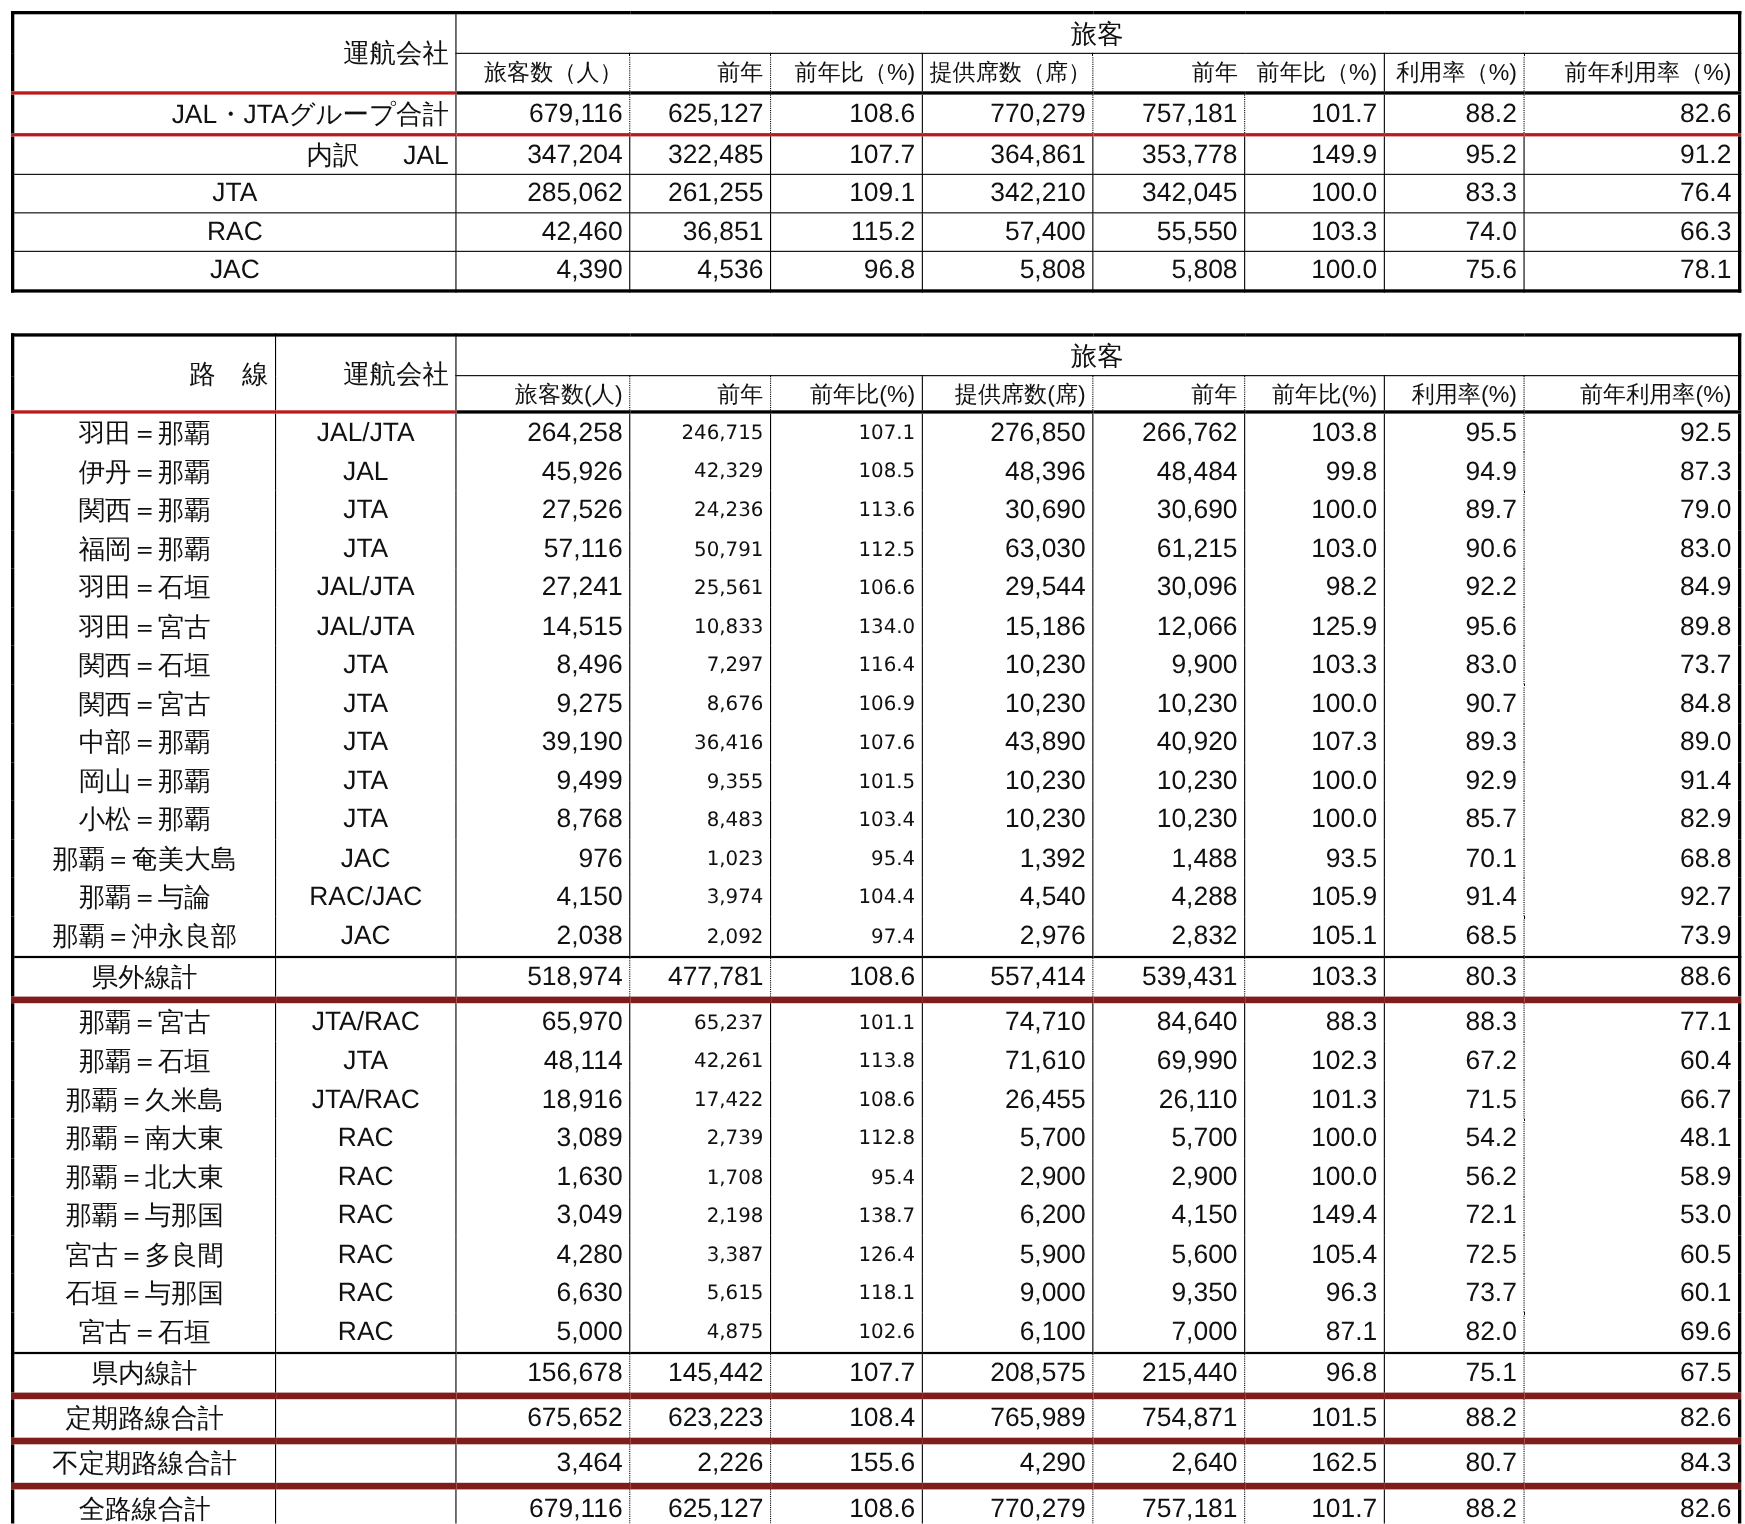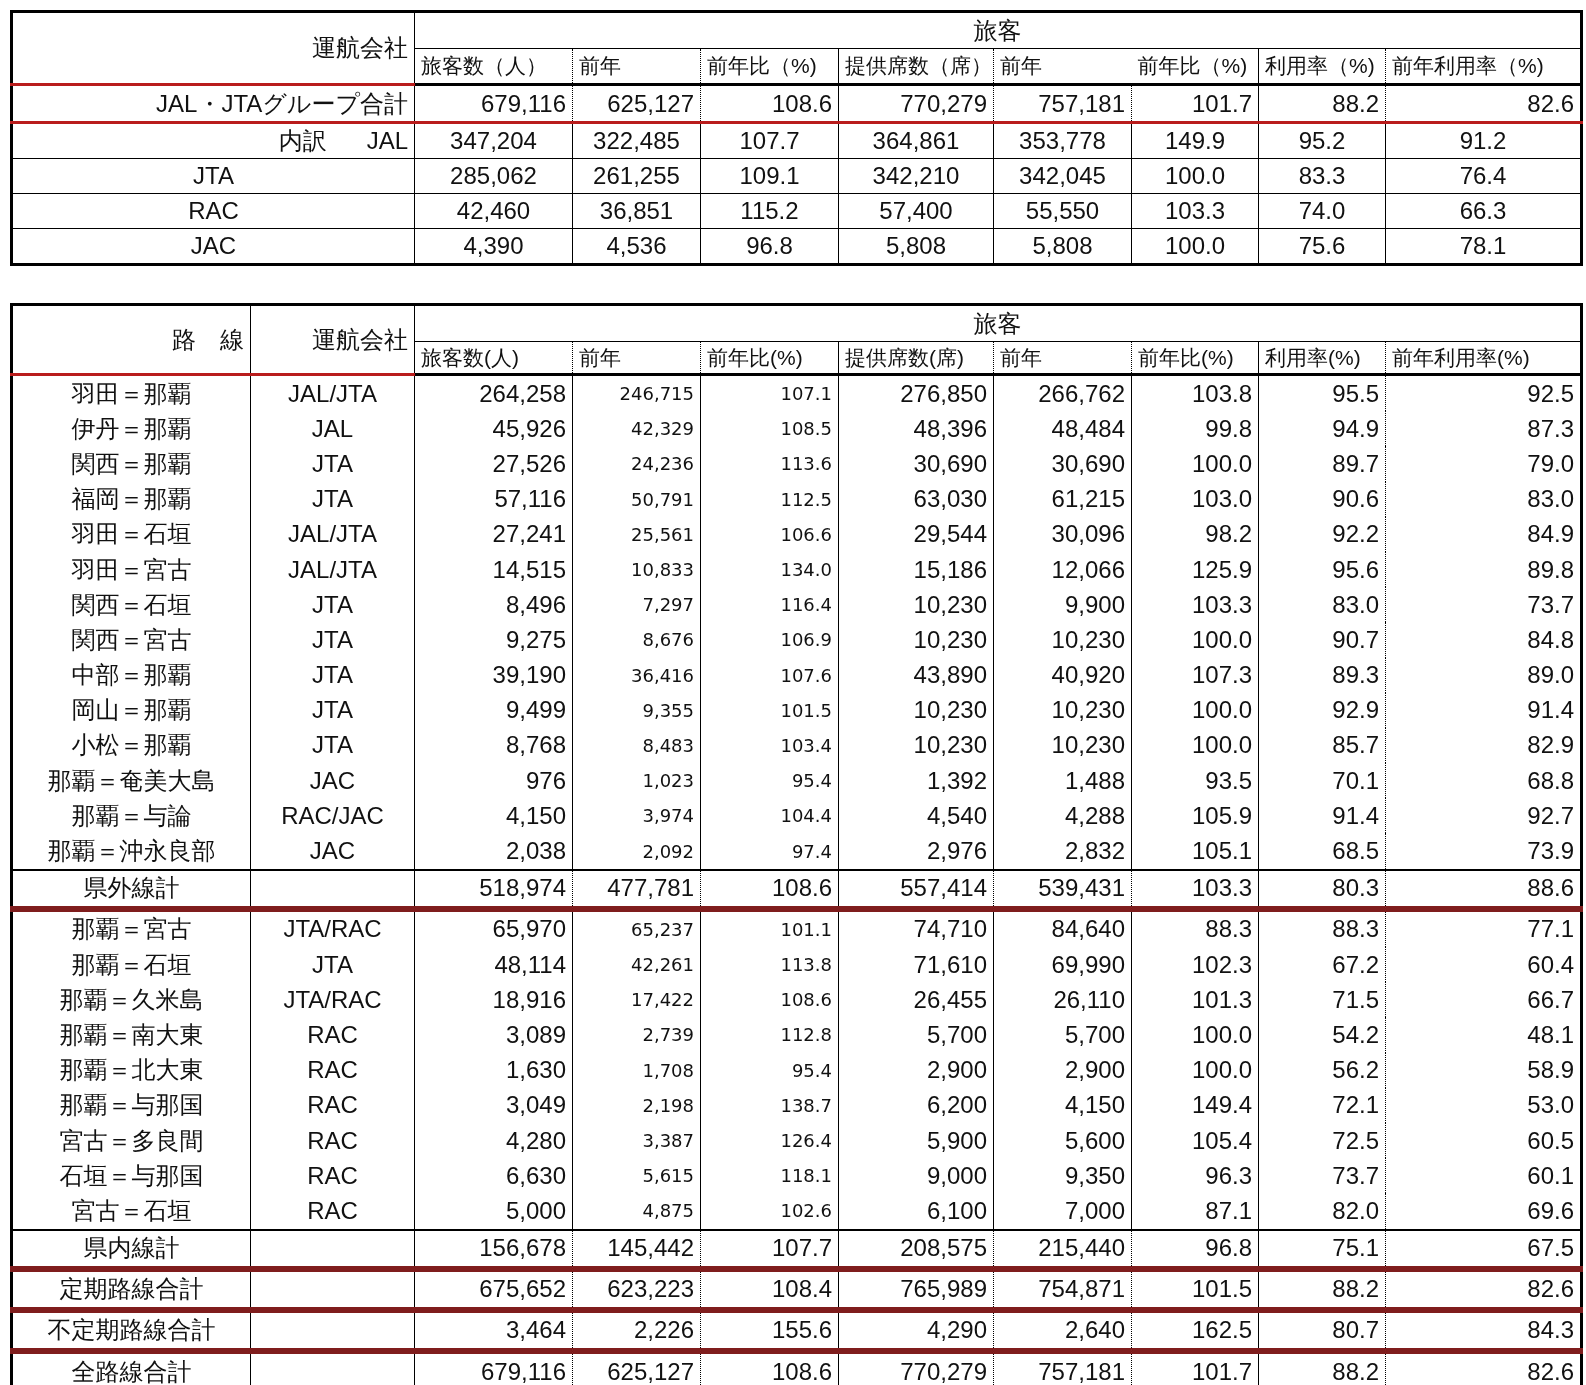--- a/index.html
+++ b/index.html
@@ -2,29 +2,29 @@
 <html><head>
 <meta charset="utf-8">
 <style>
   html, body { margin:0; padding:0; background:#fff; }
   body { width:1586px; height:1385px; position:relative; font-family:"Liberation Sans", "DejaVu Sans", sans-serif; color:#111; overflow:hidden; }
   table { border-collapse:collapse; position:absolute; left:10px; table-layout:fixed; }
   td, th { padding:0 6px; font-weight:normal; white-space:nowrap; overflow:hidden; }
   .t1 { top:10px; width:1570px; border:3px solid #000; }
   .t2 { top:287px; width:1570px; border:3px solid #000;margin-top:16px; }
   .hdr { font-size:24px; text-align:center; }
-  .sub { font-size:21px; text-align:left; border-bottom:3px solid #000; }
+  .sub { font-size:21px; text-align:right; border-bottom:3px solid #000; }
   .num { text-align:right; font-size:24px; }
   .lbl { text-align:center; font-size:24px; }
   .wide { font-family:"DejaVu Sans", sans-serif; font-size:18px; }
   .vline { border-right:1.5px solid #000; }
   .dline { border-right:1.5px dotted #000; }
   .hline { border-bottom:1.5px solid #000; }
   .thick-b { border-bottom:3px solid #b91c1c;text-align:right; }
-  .row-h1 td { height:34px;text-align:center; }
+  .row-h1 td { height:34px; }
   .row-h2 td { height:35.2px; }
   .sum td { border-top:2px solid #000; border-bottom:6px solid #7f1d1d; }
 </style>
 </head>
 <body>
 
 <table class="t1">
   <colgroup>
     <col style="width:403px">
       <col style="width:158px">

